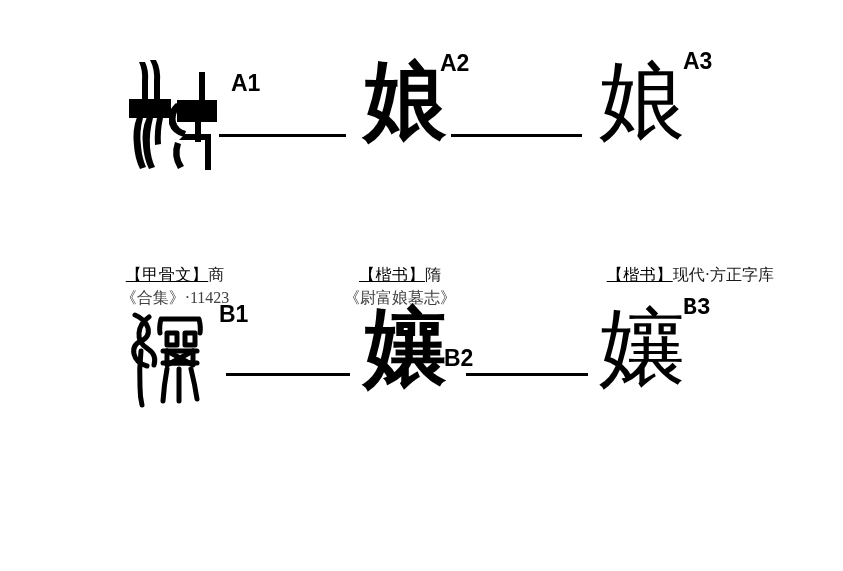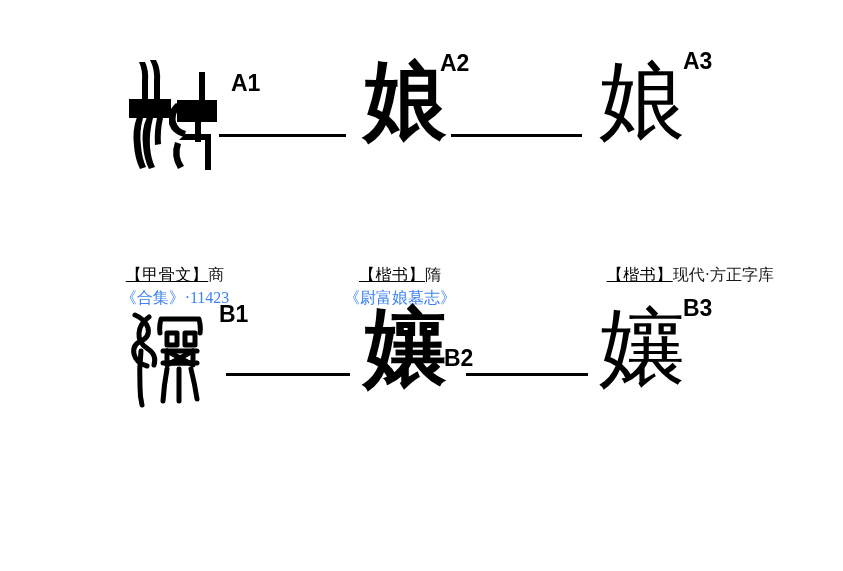--- a/index.html
+++ b/index.html
@@ -118,21 +118,21 @@
     font-family: "Liberation Serif", "DejaVu Serif", serif;
   }
   .caption .line { display: block; }
   .script-tag {
     color: #000000;
     font-weight: 400;
     letter-spacing: 0.5px;
     text-decoration: underline;
   }
   .source-name { color: #1a1a1a; }
-  .ref-line { color: #3b82f6; font-size: 16px; }
+  .ref-line { color: #404040; font-size: 16px; }
 
   
   #cap-a1 { left: 75px;  width: 200px; }
   #cap-a2 { left: 300px; width: 200px; }
   #cap-a3 { left: 534px; width: 240px; text-align: right; }
 </style>
 </head>
 <body>
 
 <div class="evolution-board">
@@ -263,21 +263,21 @@
       <div class="glyph-cell c2">
         <div class="glyph-wrap">
           <span class="glyph glyph-text brush">孃</span>
           <span class="tag" style="left:82px; top:-4px;margin-top:46px;">B2</span>
         </div>
       </div>
 
       <div class="glyph-cell c3">
         <div class="glyph-wrap">
           <span class="glyph glyph-text">孃</span>
-          <span class="tag" style="left:84px; top:-8px;">B3</span>
+          <span class="tag" style="left:84px; top:-8px;font-family:Liberation Mono, monospace;">B3</span>
         </div>
       </div>
 
     </div>
 
     <div class="captions" id="caps-b">
       
 
       
 

